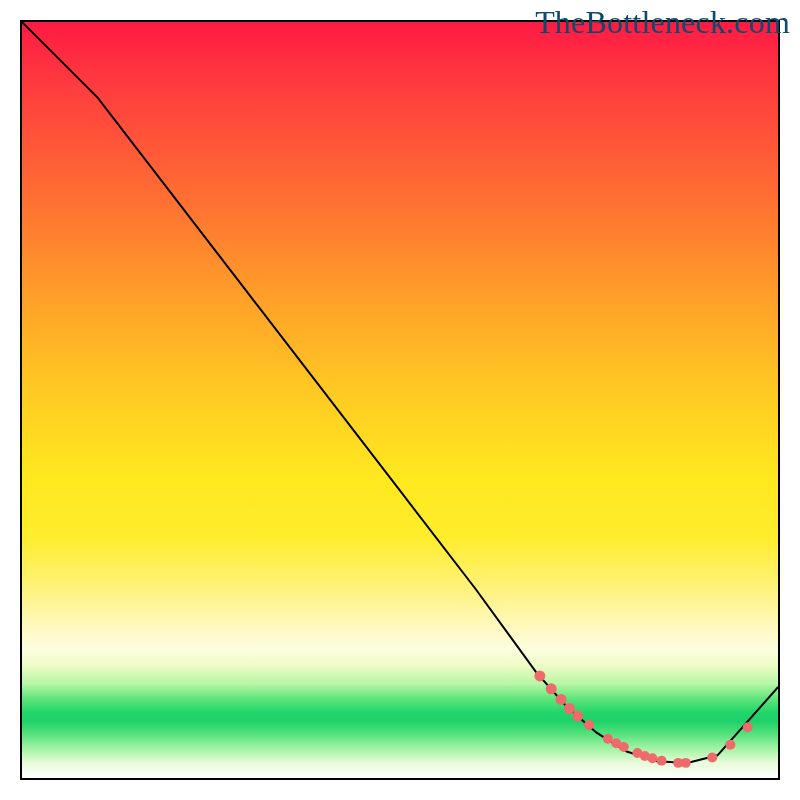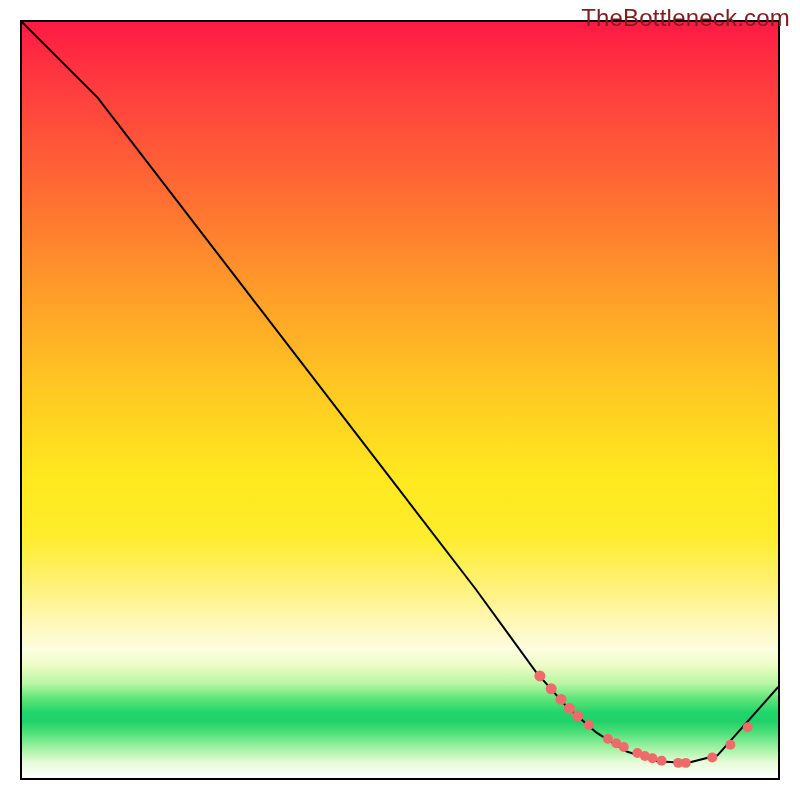--- a/index.html
+++ b/index.html
@@ -13,25 +13,26 @@
   }
   .stage {
     position: relative;
     width: 800px;
     height: 800px;
   }
   .watermark {
     position: absolute;
     top: 4px;
     right: 10px;
-    font-size: 24px;
+    font-size: 32px;
     font-weight: 500;
-    color: #7f1d1d;
+    color: #0c4a6e;
     letter-spacing: 0.2px;
     z-index: 30;
+    font-family: Liberation Serif, serif;
   }
   
   .plot {
     position: absolute;
     left: 20px;
     top: 20px;
     width: 760px;
     height: 760px;
     box-sizing: border-box;
     border: 2px solid #000;

